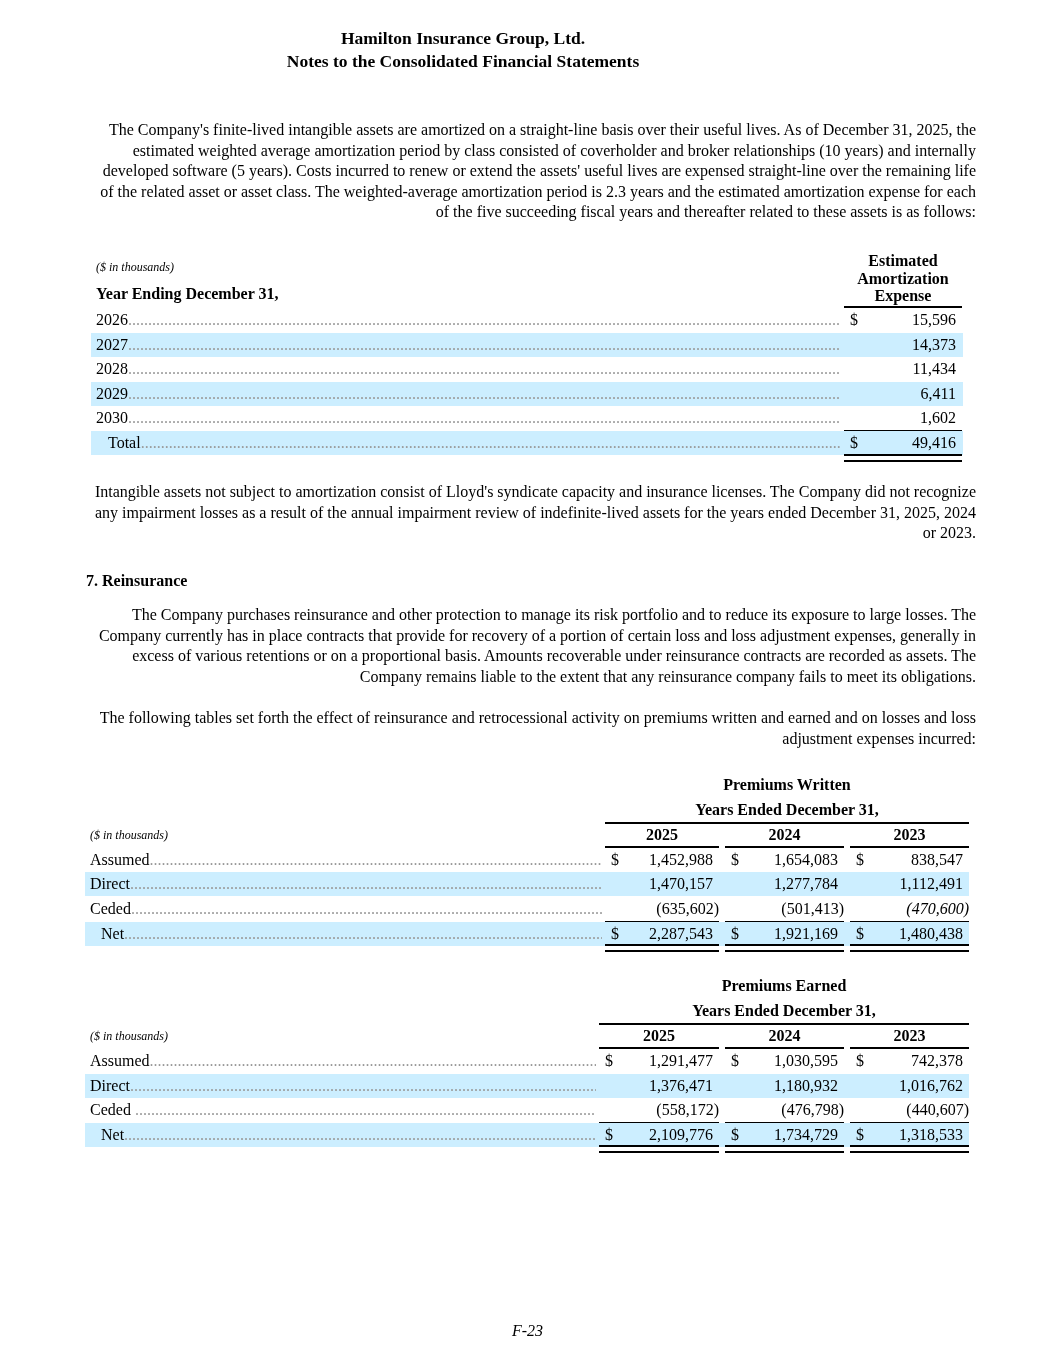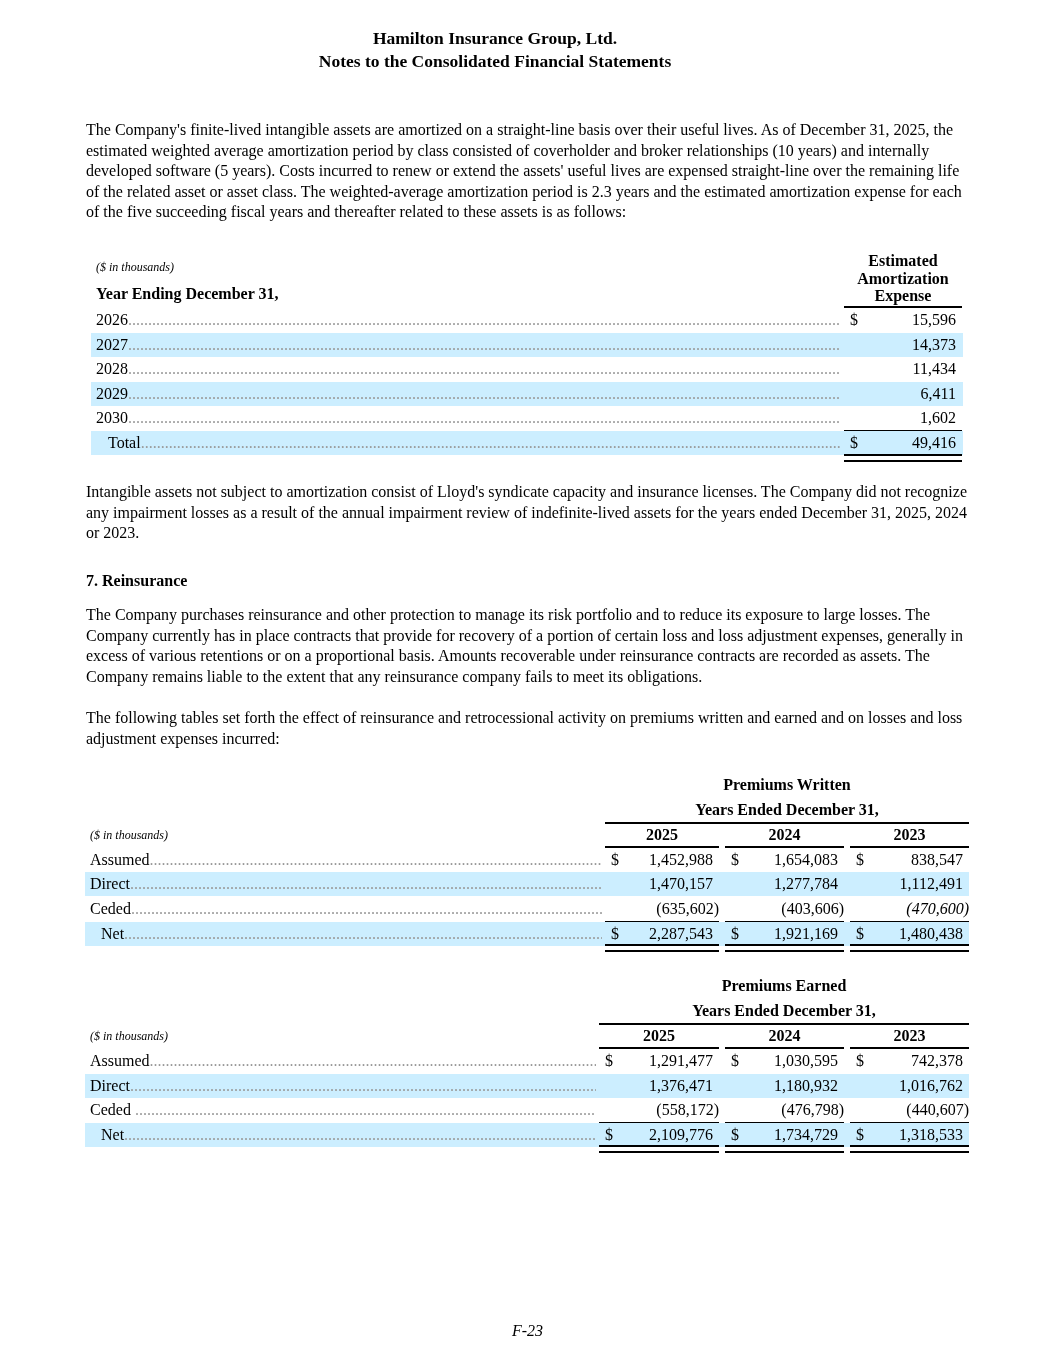--- a/index.html
+++ b/index.html
@@ -1,22 +1,22 @@
 <!DOCTYPE html>
 <html><head>
   <meta charset="utf-8">
   <style>
     html, body { margin: 0; padding: 0; background: #ffffff; }
     body {
       width: 1055px; height: 1365px; position: relative;
       font-family: "Liberation Serif", "DejaVu Serif", serif;
       color: #000; font-size: 16px;
     }
-    .header { position: absolute; top: 27px; left: 0; width: 926px; text-align: center; font-weight: bold; font-size: 17.5px; line-height: 23px; padding-left: 32px; }
-    .para { position: absolute; left: 86px; width: 890px; font-size: 16px; line-height: 20.6px; }
+    .header { position: absolute; top: 27px; left: 0; width: 926px; text-align: center; font-weight: bold; font-size: 17.5px; line-height: 23px; }
+    .para { position: absolute; left: 86px; width: 890px; font-size: 16px; line-height: 20.6px; text-align: right; }
     .heading { position: absolute; left: 86px; font-weight: bold; font-size: 16px; }
     .footer { position: absolute; top: 1322px; left: 0; width: 1055px; text-align: center; font-size: 16px; font-style: italic; }
 
     
     .row { position: absolute; height: 24px; line-height: 24px; font-size: 16px; }
     .row.shaded { background: #cceeff; }
     .lbl { position: absolute; top: 0; left: 0; height: 24px; overflow: hidden; white-space: nowrap; }
     .lbl .dots { color: #999; letter-spacing: 0; }
     .cell { position: absolute; top: 0; height: 24px; }
     .dollar { position: absolute; left: 6px; top: 0; }
@@ -135,21 +135,21 @@
     <div class="cell" style="left:765px; width:119px;">
         <span class="num">1,112,491</span>
       </div>
   </div>
   <div class="row" style="top:897px; left:85px; width:884px;">
     <div class="lbl" style="left:5px; width:512px;"><span>Ceded</span><span class="dots">..........................................................................................................................................................</span></div>
     <div class="cell" style="left:520px; width:114px;">
         <span class="num neg">(635,602)</span>
       </div>
     <div class="cell" style="left:640px; width:119px;">
-        <span class="num neg">(403,606)</span>
+        <span class="num neg">(501,413)</span>
       </div>
     <div class="cell" style="left:765px; width:119px;font-style:italic;">
         <span class="num neg">(470,600)</span>
       </div>
   </div>
   <div class="uline" style="left:605px; width:114px; top:921px;"></div>
   <div class="uline" style="left:725px; width:119px; top:921px;"></div>
   <div class="uline" style="left:850px; width:119px; top:921px;"></div>
   <div class="row shaded" style="top:922px; left:85px; width:884px;">
     <div class="lbl" style="left:16px; width:501px;"><span>Net</span><span class="dots">..........................................................................................................................................................</span></div>

